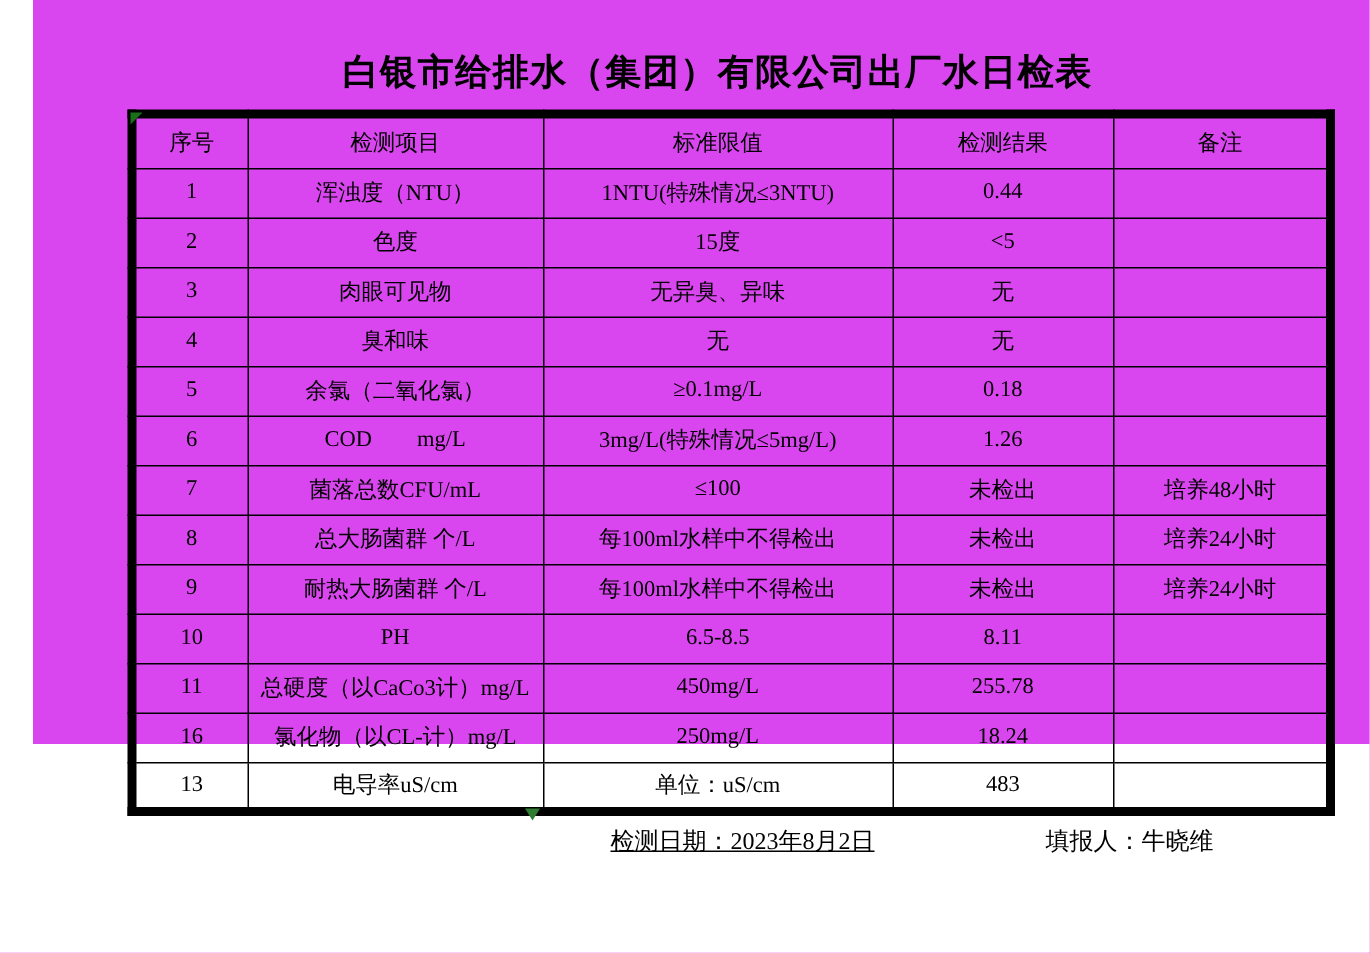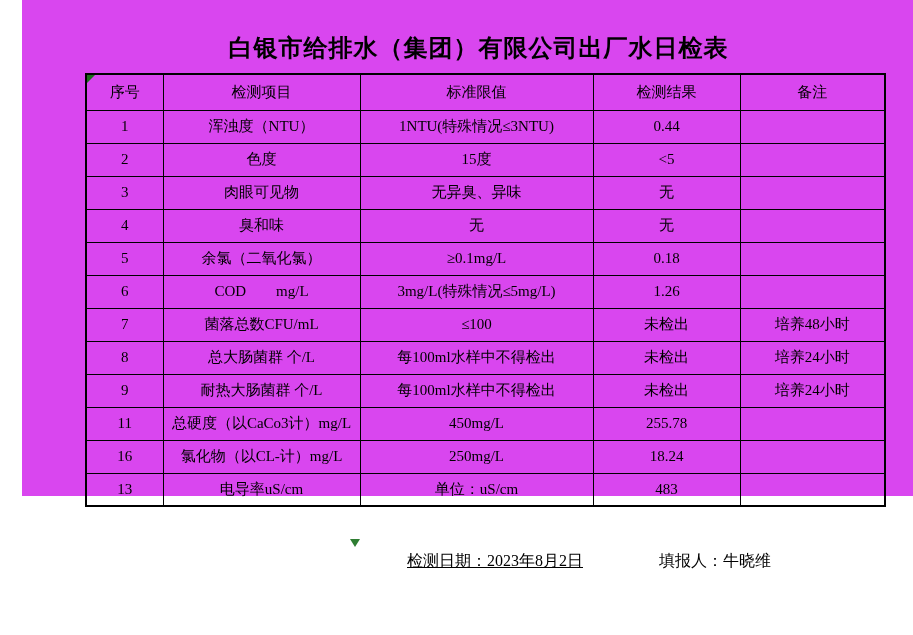--- a/index.html
+++ b/index.html
@@ -30,21 +30,21 @@
     letter-spacing: 1px;
     margin: 0;
   }
   table.report {
     position: absolute;
     left: 63px;
     top: 73px;
     width: 799px;
     border-collapse: collapse;
     table-layout: fixed;
-    border: 2px solid #000000;
+    border: 6px solid #000000;
   }
   table.report th, table.report td {
     border: 1px solid #000000;
     text-align: center;
     vertical-align: middle;
     font-size: 15px;
     font-weight: normal;
     padding: 0 2px;
     overflow: hidden;
   }
@@ -69,21 +69,21 @@
     top: 539px;
     width: 0;
     height: 0;
     border-left: 5px solid transparent;
     border-right: 5px solid transparent;
     border-top: 8px solid #2e7d32;
   }
   .footer-line { position: absolute; top: 551px; font-size: 16px; white-space: nowrap; }
   .footer-sampling { left: 100px; }
   .footer-test { left: 385px; text-decoration: underline; }
-  .footer-reporter { left: 637px; font-family: Liberation Serif, serif; }
+  .footer-reporter { left: 675px; font-family: Liberation Serif, serif; }
 </style>
 </head>
 <body>
 
 <div class="page">
 
   <h1 class="doc-title">白银市给排水（集团）有限公司出厂水日检表</h1>
 
   <table class="report">
     <colgroup>
@@ -160,20 +160,27 @@
         <td>培养24小时</td>
       </tr>
       <tr>
         <td>9</td>
         <td class="col-item">耐热大肠菌群 个/L</td>
         <td>每100ml水样中不得检出</td>
         <td>未检出</td>
         <td>培养24小时</td>
       </tr>
       <tr>
+        <td>10</td>
+        <td class="col-item">PH</td>
+        <td>6.5-8.5</td>
+        <td>8.11</td>
+        <td></td>
+      </tr>
+      <tr>
         <td>11</td>
         <td class="col-item">总硬度（以CaCo3计）mg/L</td>
         <td>450mg/L</td>
         <td>255.78</td>
         <td></td>
       </tr>
       <tr>
         <td>16</td>
         <td class="col-item">氯化物（以CL-计）mg/L</td>
         <td>250mg/L</td>

